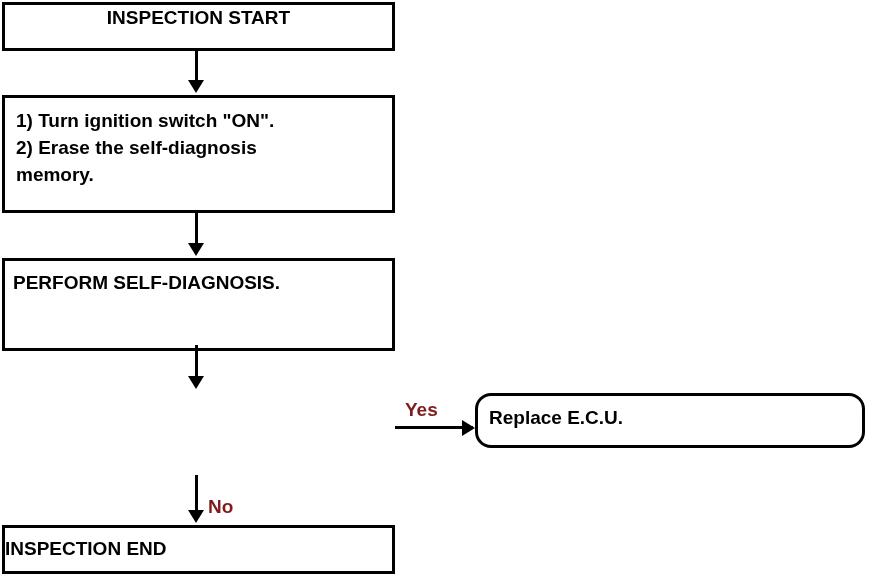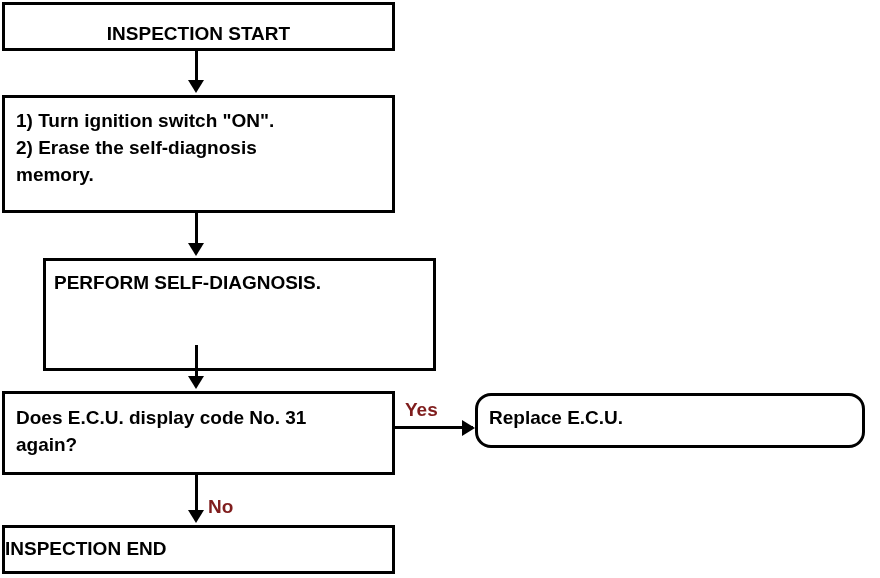--- a/index.html
+++ b/index.html
@@ -29,33 +29,32 @@
   }
   .node .node-text {
     display: block;
     white-space: pre-line;
   }
   
   .node-start {
     left: 2px;  top: 2px;
     width: 393px; height: 49px;
     display: flex;
-    align-items: flex-end;
+    align-items: flex-start;
     justify-content: center;
   }
   .node-prep {
     left: 2px;  top: 95px;
     width: 393px; height: 118px;
     padding: 10px 8px 0 11px;
   }
   .node-perform {
     left: 2px;  top: 258px;
-    width: 393px; height: 113px;
+    width: 393px; height: 93px;
     padding: 9px 8px 0 8px;
-    margin-left: 41px;
   }
   .node-decision {
     left: 2px;  top: 391px;
     width: 393px; height: 84px;
     padding: 11px 8px 0 11px;
   }
   .node-end {
     left: 2px;  top: 525px;
     width: 393px; height: 49px;
     display: flex;
@@ -137,24 +136,20 @@
   <div class="conn v-line conn-b-line"></div>
   <div class="arrow-down conn-b-head"></div>
 
   <div class="node node-perform">
     <span class="node-text">PERFORM SELF-DIAGNOSIS.</span>
   </div>
 
   <div class="conn v-line conn-c-line"></div>
   <div class="arrow-down conn-c-head"></div>
 
-  <div class="node node-decision">
-    <span class="node-text">Does E.C.U. display code No. 31
-again?</span>
-  </div>
 
   <div class="conn h-line conn-yes-line"></div>
   <div class="arrow-right conn-yes-head"></div>
   <div class="edge-label label-yes">Yes</div>
 
   <div class="node node-replace">
     <span class="node-text">Replace E.C.U.</span>
   </div>
 
   <div class="conn v-line conn-d-line"></div>

